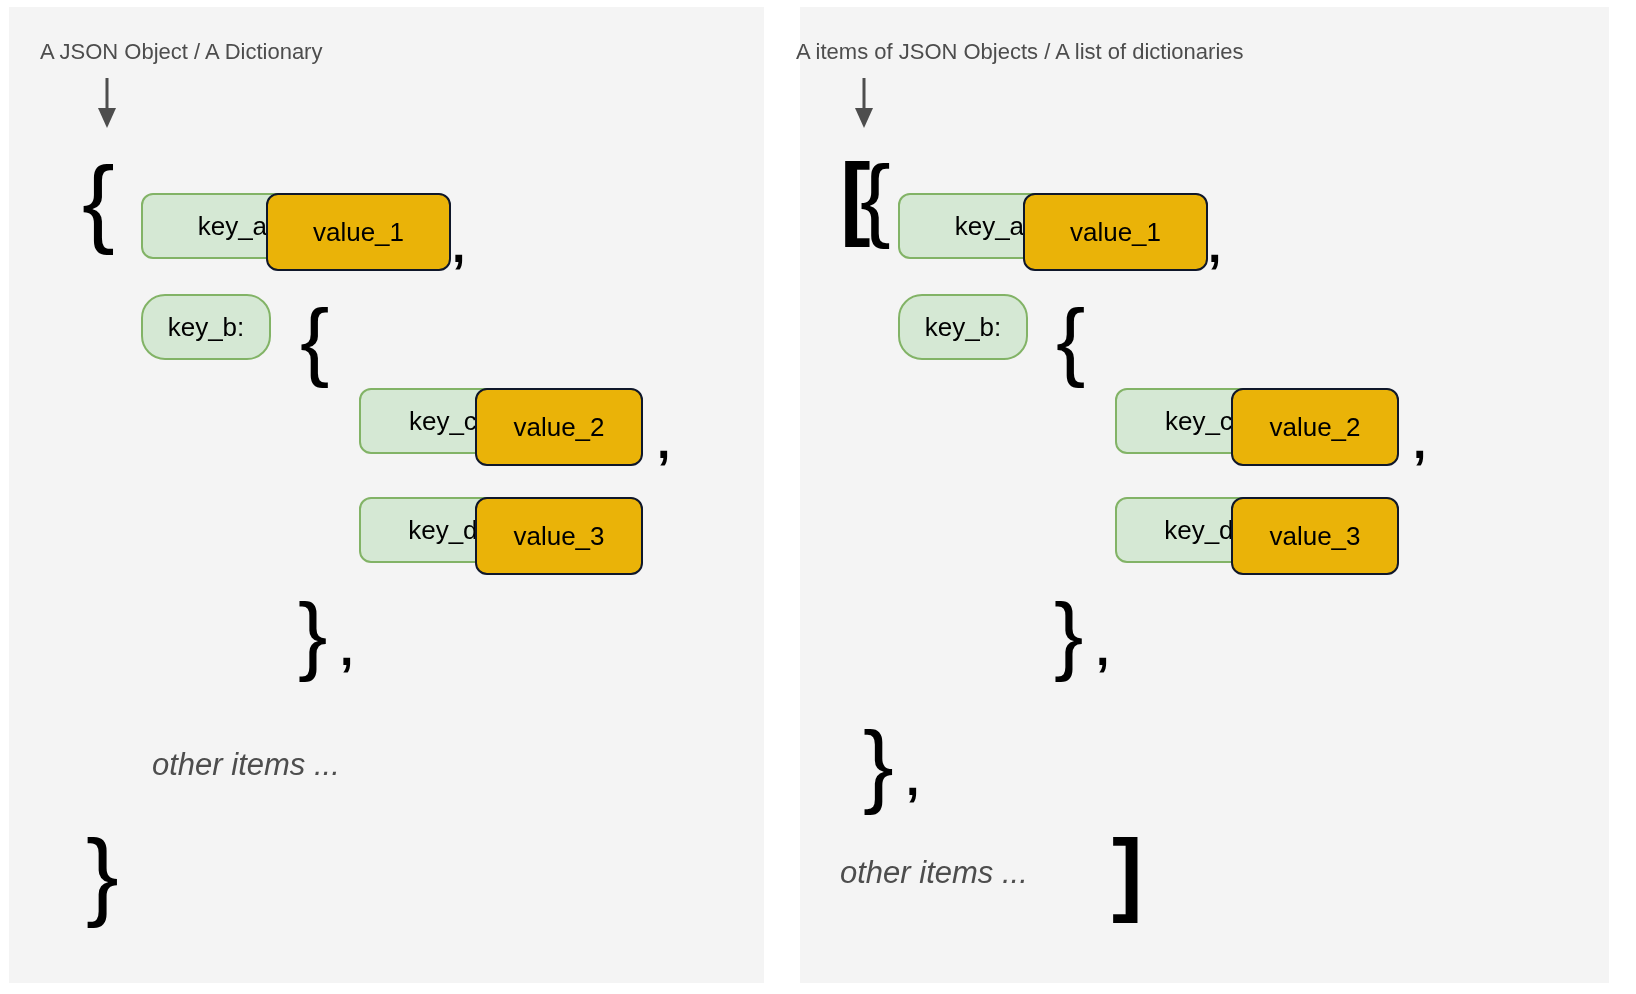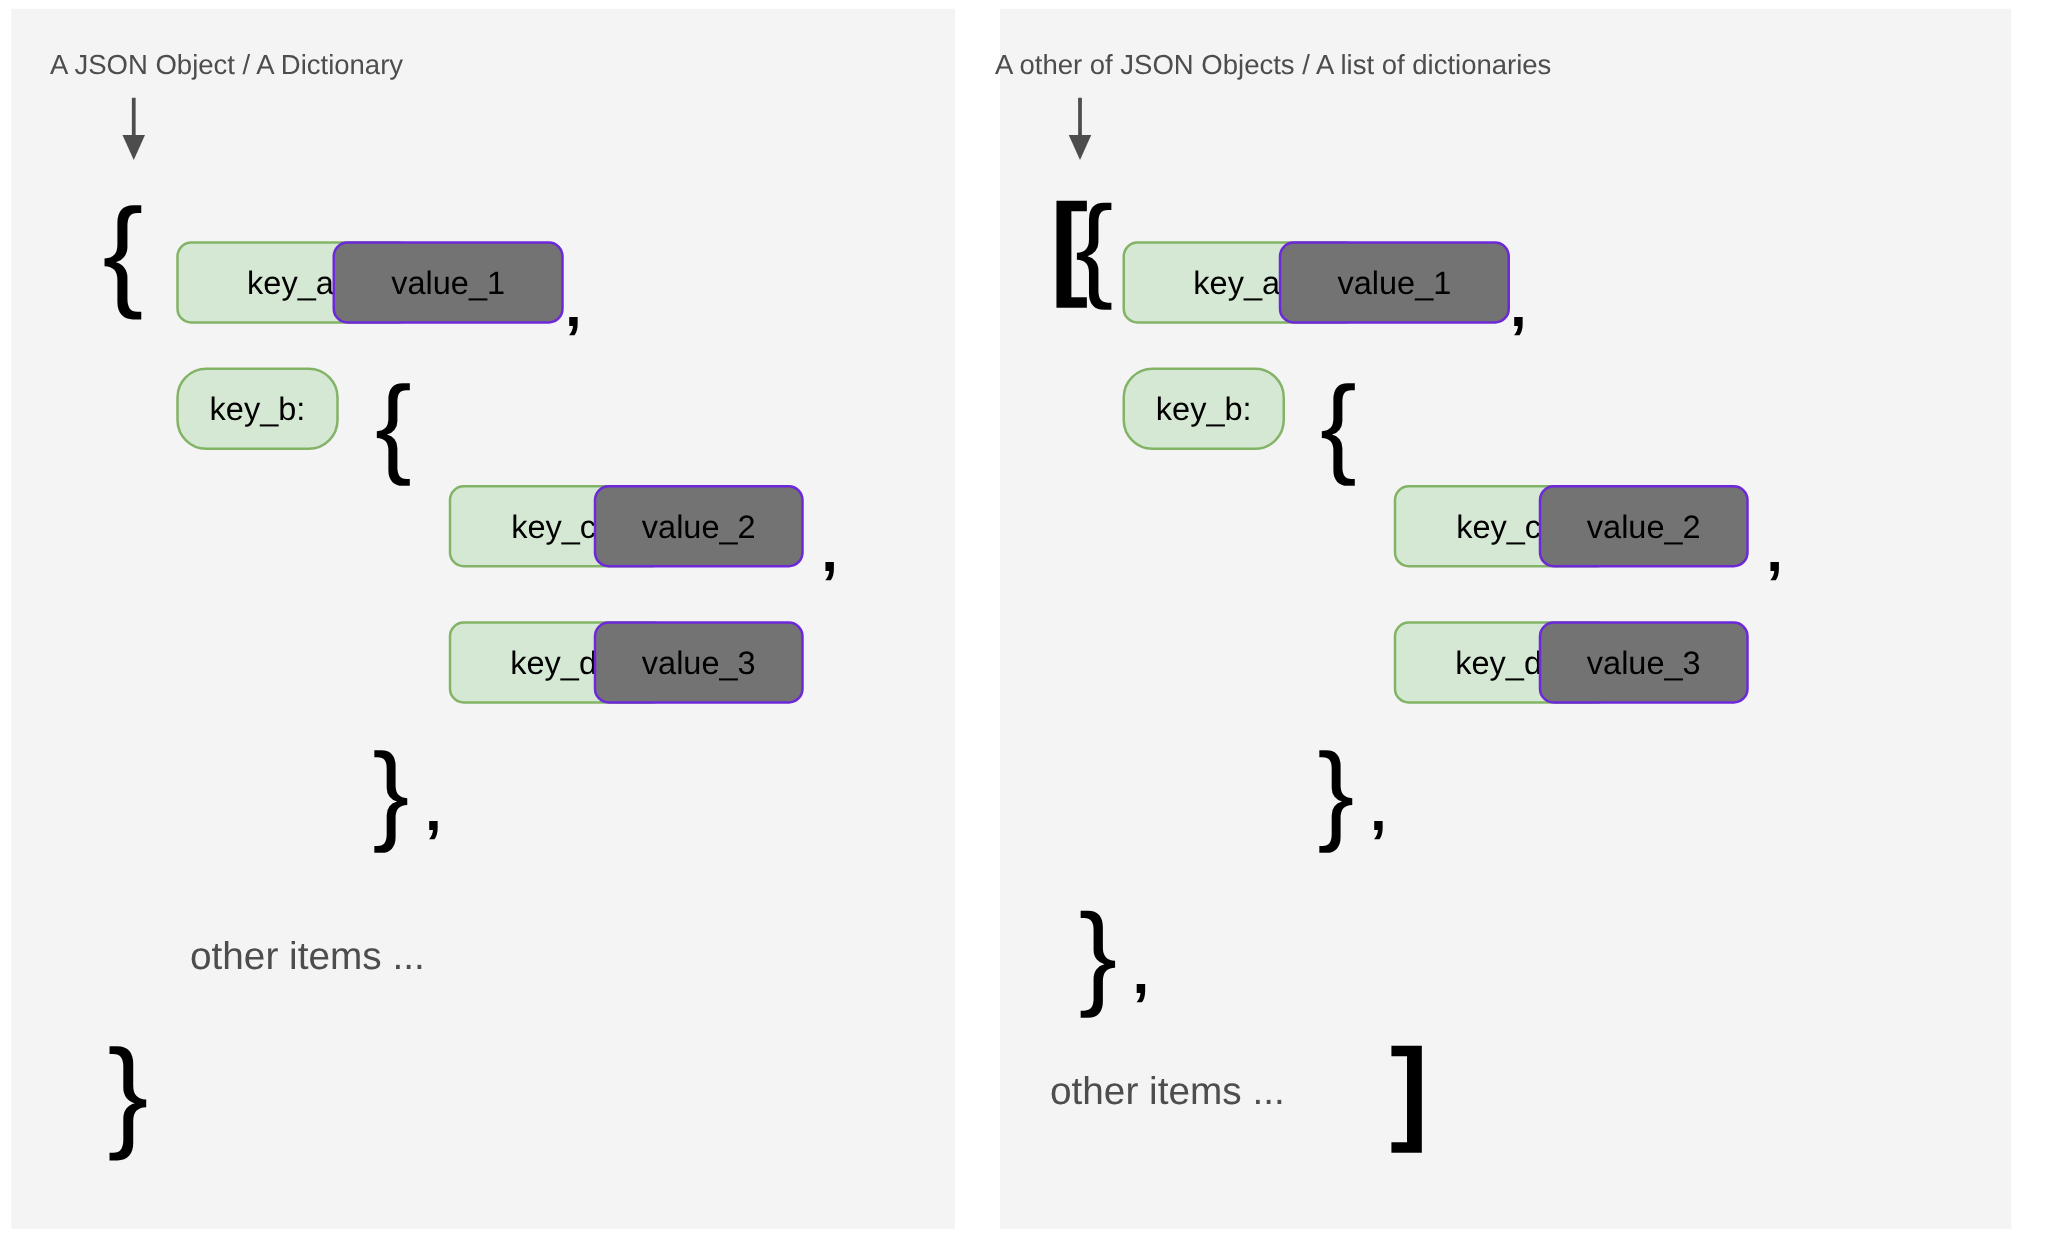--- a/index.html
+++ b/index.html
@@ -60,20 +60,21 @@
     color: #000000;
     font-family: "Liberation Sans", sans-serif;
     font-weight: bold;
     font-size: 48px;
     line-height: 1;
   }
 
   .other-items {
     position: absolute;
     color: #4d4d4d;
+    font-style: italic;
     font-size: 31px;
     line-height: 34px;
     white-space: nowrap;
     font-family: "Liberation Sans", sans-serif;
   }
 
   
   .pair {
     position: absolute;
     height: 66px;
@@ -90,24 +91,24 @@
     align-items: center;
     justify-content: center;
     color: #000000;
     font-size: 26px;
     font-family: "Liberation Sans", sans-serif;
     z-index: 1;
   }
   .valbox {
     position: absolute;
     top: 0;
-    height: 66px;
+    height: 78px;
     box-sizing: border-box;
-    background: #737373;
-    border: 2px solid #6d28d9;
+    background: #eab308;
+    border: 2px solid #0f172a;
     border-radius: 12px;
     display: flex;
     align-items: center;
     justify-content: center;
     color: #000000;
     font-size: 26px;
     font-family: "Liberation Sans", sans-serif;
     z-index: 2;
   }
   .keybox.solo { z-index: 2; border-radius: 24px; }
@@ -155,21 +156,21 @@
 
   <div class="brace" style="left:298px; top:590px; font-size:88px;">}</div>
   <div class="comma" style="left:340px; top:625px;">,</div>
 
   <div class="other-items" style="left:152px; top:748px;">other items ...</div>
 
   <div class="brace" style="left:86px; top:825px; font-size:98px;">}</div>
 
   <div class="panel panel-right"></div>
 
-  <div class="caption" style="left:796px; top:35px;">A other of JSON Objects / A list of dictionaries</div>
+  <div class="caption" style="left:796px; top:35px;">A items of JSON Objects / A list of dictionaries</div>
 
   <div class="arrow" style="left:849px; top:78px;">
     <svg width="30" height="52" viewBox="0 0 30 52">
       <line x1="15" y1="0" x2="15" y2="34" stroke="#4d4d4d" stroke-width="3"></line>
       <polygon points="15,50 6,30 24,30" fill="#4d4d4d"></polygon>
     </svg>
   </div>
 
   <div class="brace" style="left:840px; top:150px; font-size:92px; font-weight:700;">[</div>
 

